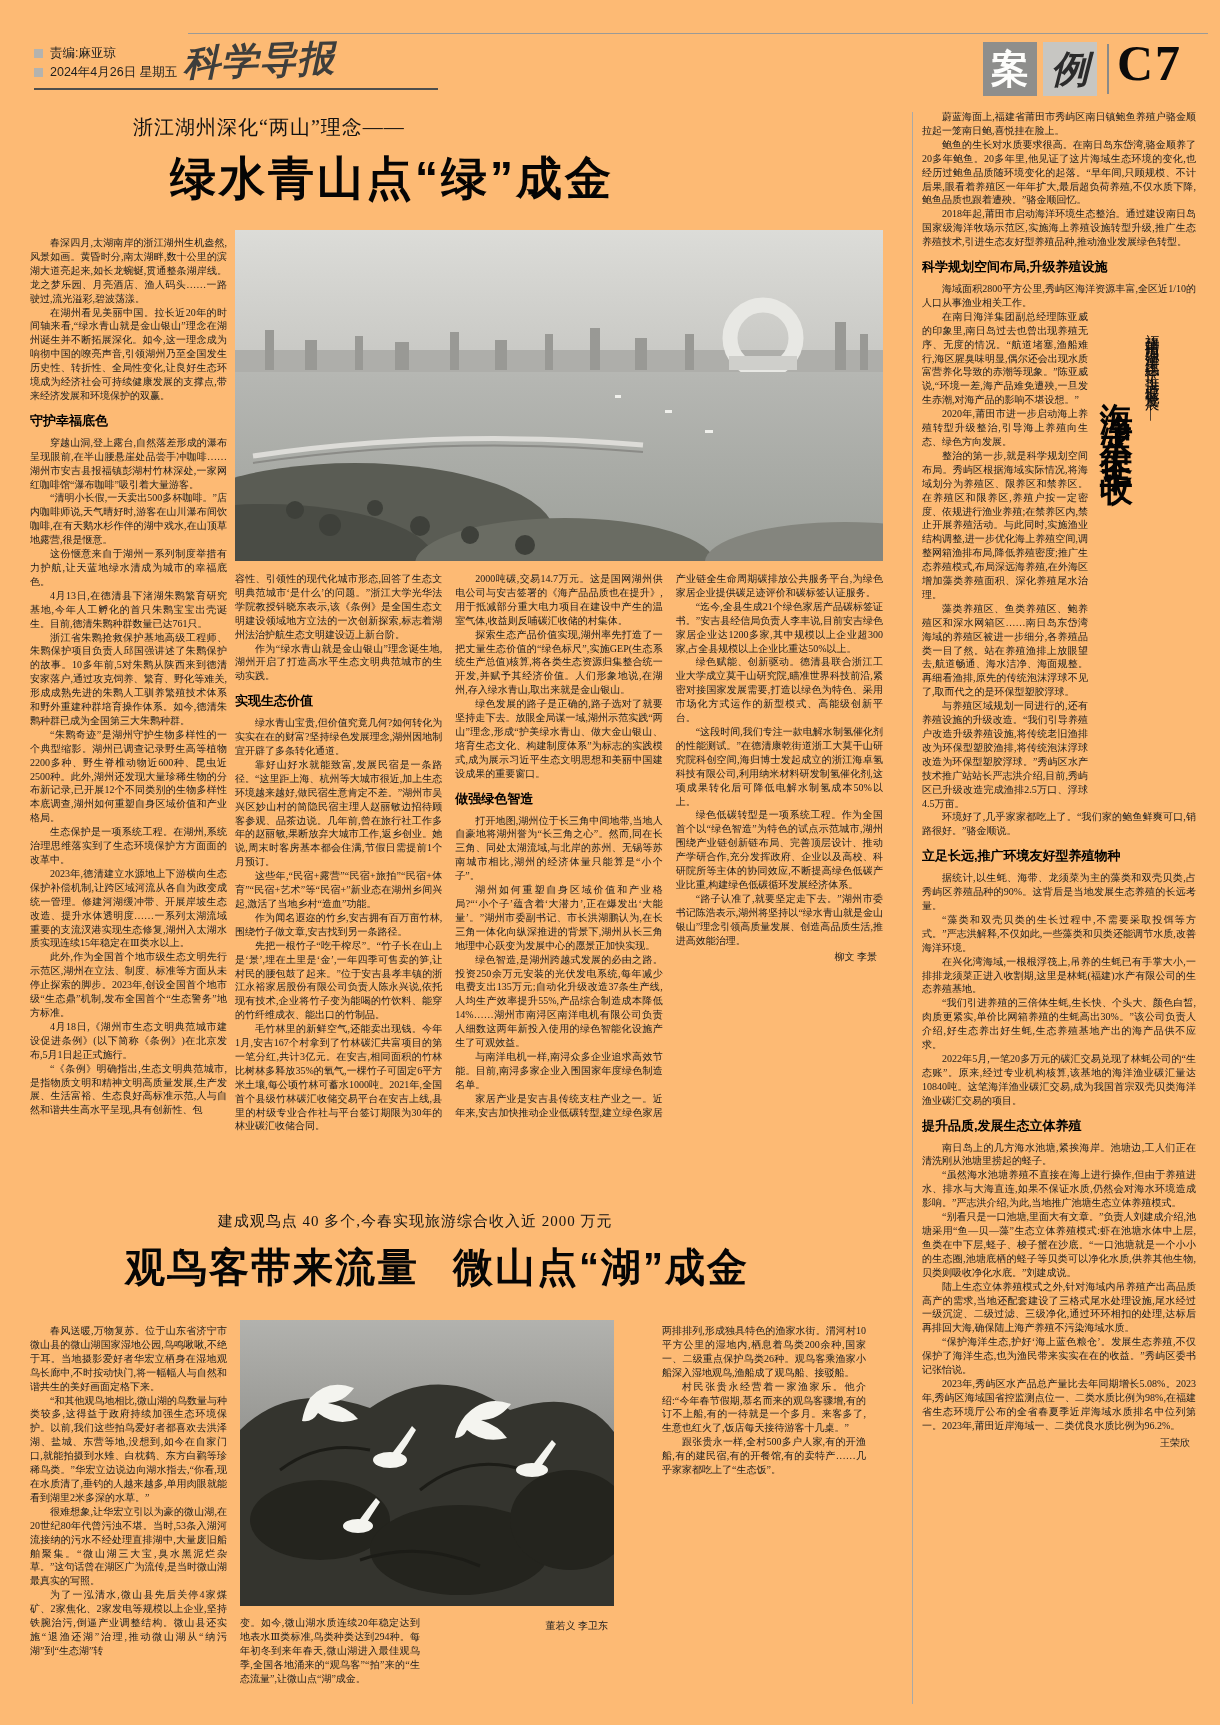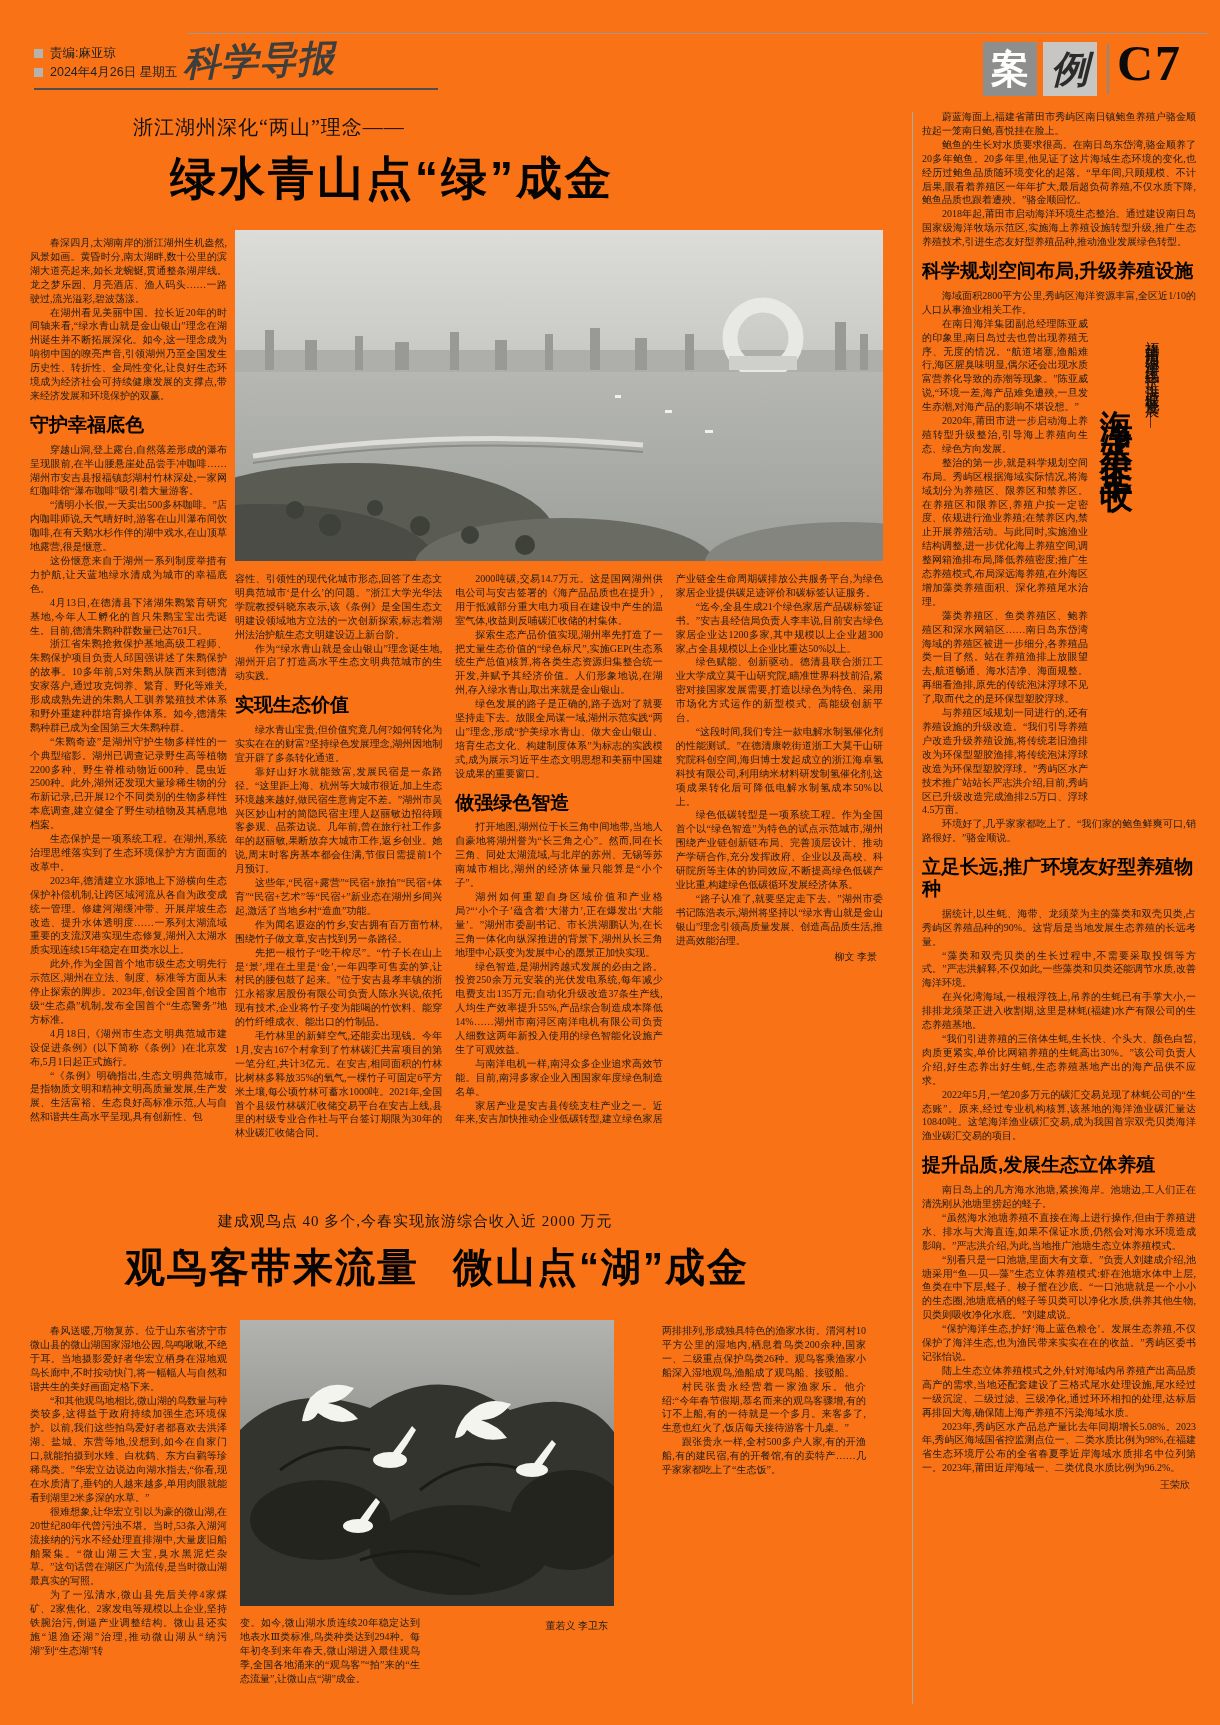--- a/index.html
+++ b/index.html
@@ -1,37 +1,37 @@
 <!DOCTYPE html>
 <html><head>
 <meta charset="utf-8">
 <style>
   html,body{margin:0;padding:0;background:#e8e7e2;}
-  .page{position:relative;width:1220px;height:1725px;background:#f97316;overflow:hidden;
+  .page{position:relative;width:1220px;height:1725px;background:#fdba74;overflow:hidden;
         font-family:"Liberation Serif","DejaVu Serif",serif;color:#1b1b1b;}
   
   .top-rule{position:absolute;left:188px;top:33px;width:1020px;height:1px;background:#9b9a96;}
   .ed-block{position:absolute;left:34px;top:44px;font-size:12.5px;line-height:19px;color:#1f1f1f;
             font-family:"Liberation Sans","DejaVu Sans",sans-serif;}
   .sq{display:inline-block;width:9px;height:9px;background:#b4b3af;margin-right:7px;vertical-align:middle;}
   .ed-rule{position:absolute;left:34px;top:88px;width:404px;height:2px;background:#4e4e4c;}
   .masthead{position:absolute;left:183px;top:36px;font-size:37px;font-weight:bold;font-style:italic;
             letter-spacing:1px;color:#3e3e3c;transform:rotate(-2deg);}
   .sec-box{position:absolute;top:42px;width:54px;height:54px;text-align:center;line-height:54px;
            font-size:38px;font-weight:bold;}
   .sec-box1{left:983px;background:#8e8e8c;color:#fdfdfb;font-family:"Liberation Sans","DejaVu Sans",sans-serif;}
   .sec-box2{left:1043px;background:#c7c6c2;color:#2b2b2b;font-style:italic;}
   .sec-sep{position:absolute;left:1107px;top:44px;width:2px;height:50px;background:#8a8a88;}
   .page-no{position:absolute;left:1117px;top:34px;font-size:50px;font-weight:bold;letter-spacing:2px;color:#0b0b0b;}
   
   .txt{font-size:10px;line-height:13.9px;text-align:justify;}
   .para{margin:0;text-indent:2em;}
   .cont{text-indent:0;}
   .byline{margin:3px 6px 0 0;text-align:right;}
-  .sec{font-family:"Liberation Sans","DejaVu Sans",sans-serif;font-weight:bold;font-size:19px;
+  .sec{font-family:"Liberation Sans","DejaVu Sans",sans-serif;font-weight:bold;font-size:13px;
        line-height:1.15;margin:11px 0 7px;color:#000;text-indent:0;text-align:left;}
   
   .kicker1{position:absolute;left:133px;top:114px;font-size:20px;letter-spacing:1px;color:#111;}
   .headline1{position:absolute;left:170px;top:148px;margin:0;font-family:"Liberation Sans","DejaVu Sans",sans-serif;
              font-weight:bold;font-size:46px;letter-spacing:3px;color:#050505;}
   .photo1{position:absolute;left:235px;top:230px;width:648px;height:331px;overflow:hidden;background:#bdbdb9;}
   .col0{position:absolute;left:30px;top:236px;width:197px;height:906px;overflow:hidden;}
   .main3{position:absolute;left:235px;top:572px;width:648px;height:571px;overflow:hidden;
          column-count:3;column-gap:13px;column-fill:auto;}
   
@@ -131,21 +131,21 @@
 
   <div class="col0 txt">
       <p class="para">春深四月,太湖南岸的浙江湖州生机盎然,风景如画。黄昏时分,南太湖畔,数十公里的滨湖大道亮起来,如长龙蜿蜒,贯通整条湖岸线。龙之梦乐园、月亮酒店、渔人码头……一路驶过,流光溢彩,碧波荡漾。</p>
       <p class="para">在湖州看见美丽中国。拉长近20年的时间轴来看,“绿水青山就是金山银山”理念在湖州诞生并不断拓展深化。如今,这一理念成为响彻中国的嘹亮声音,引领湖州乃至全国发生历史性、转折性、全局性变化,让良好生态环境成为经济社会可持续健康发展的支撑点,带来经济发展和环境保护的双赢。</p>
       <h3 class="sec">守护幸福底色</h3>
       <p class="para">穿越山洞,登上露台,自然落差形成的瀑布呈现眼前,在半山腰悬崖处品尝手冲咖啡……湖州市安吉县报福镇彭湖村竹林深处,一家网红咖啡馆“瀑布咖啡”吸引着大量游客。</p>
       <p class="para">“清明小长假,一天卖出500多杯咖啡。”店内咖啡师说,天气晴好时,游客在山川瀑布间饮咖啡,在有天鹅水杉作伴的湖中戏水,在山顶草地露营,很是惬意。</p>
       <p class="para">这份惬意来自于湖州一系列制度举措有力护航,让天蓝地绿水清成为城市的幸福底色。</p>
       <p class="para">4月13日,在德清县下渚湖朱鹮繁育研究基地,今年人工孵化的首只朱鹮宝宝出壳诞生。目前,德清朱鹮种群数量已达761只。</p>
       <p class="para">浙江省朱鹮抢救保护基地高级工程师、朱鹮保护项目负责人邱国强讲述了朱鹮保护的故事。10多年前,5对朱鹮从陕西来到德清安家落户,通过攻克饲养、繁育、野化等难关,形成成熟先进的朱鹮人工驯养繁殖技术体系和野外重建种群培育操作体系。如今,德清朱鹮种群已成为全国第三大朱鹮种群。</p>
-      <p class="para">“朱鹮奇迹”是湖州守护生物多样性的一个典型缩影。湖州已调查记录野生高等植物2200多种、野生脊椎动物近600种、昆虫近2500种。此外,湖州还发现大量珍稀生物的分布新记录,已开展12个不同类别的生物多样性本底调查,建立健全了野生动植物及其栖息地档案。</p>
+      <p class="para">“朱鹮奇迹”是湖州守护生物多样性的一个典型缩影。湖州已调查记录野生高等植物2200多种、野生脊椎动物近600种、昆虫近2500种。此外,湖州还发现大量珍稀生物的分布新记录,已开展12个不同类别的生物多样性本底调查,湖州如何重塑自身区域价值和产业格局。</p>
       <p class="para">生态保护是一项系统工程。在湖州,系统治理思维落实到了生态环境保护方方面面的改革中。</p>
       <p class="para">2023年,德清建立水源地上下游横向生态保护补偿机制,让跨区域河流从各自为政变成统一管理。修建河湖缓冲带、开展岸坡生态改造、提升水体透明度……一系列太湖流域重要的支流汊港实现生态修复,湖州入太湖水质实现连续15年稳定在Ⅲ类水以上。</p>
       <p class="para">此外,作为全国首个地市级生态文明先行示范区,湖州在立法、制度、标准等方面从未停止探索的脚步。2023年,创设全国首个地市级“生态鼎”机制,发布全国首个“生态警务”地方标准。</p>
       <p class="para">4月18日,《湖州市生态文明典范城市建设促进条例》(以下简称《条例》)在北京发布,5月1日起正式施行。</p>
       <p class="para">“《条例》明确指出,生态文明典范城市,是指物质文明和精神文明高质量发展,生产发展、生活富裕、生态良好高标准示范,人与自然和谐共生高水平呈现,具有创新性、包</p>
     </div>
   <div class="main3 txt">
       <p class="para cont">容性、引领性的现代化城市形态,回答了生态文明典范城市‘是什么’的问题。”浙江大学光华法学院教授钭晓东表示,该《条例》是全国生态文明建设领域地方立法的一次创新探索,标志着湖州法治护航生态文明建设迈上新台阶。</p>
       <p class="para">作为“绿水青山就是金山银山”理念诞生地,湖州开启了打造高水平生态文明典范城市的生动实践。</p>
       <h3 class="sec">实现生态价值</h3>
@@ -200,22 +200,22 @@
         <h3 class="sec">立足长远,推广环境友好型养殖物种</h3>
         <p class="para">据统计,以生蚝、海带、龙须菜为主的藻类和双壳贝类,占秀屿区养殖品种的90%。这背后是当地发展生态养殖的长远考量。</p>
         <p class="para">“藻类和双壳贝类的生长过程中,不需要采取投饵等方式。”严志洪解释,不仅如此,一些藻类和贝类还能调节水质,改善海洋环境。</p>
         <p class="para">在兴化湾海域,一根根浮筏上,吊养的生蚝已有手掌大小,一排排龙须菜正进入收割期,这里是林蚝(福建)水产有限公司的生态养殖基地。</p>
         <p class="para">“我们引进养殖的三倍体生蚝,生长快、个头大、颜色白皙,肉质更紧实,单价比网箱养殖的生蚝高出30%。”该公司负责人介绍,好生态养出好生蚝,生态养殖基地产出的海产品供不应求。</p>
         <p class="para">2022年5月,一笔20多万元的碳汇交易兑现了林蚝公司的“生态账”。原来,经过专业机构核算,该基地的海洋渔业碳汇量达10840吨。这笔海洋渔业碳汇交易,成为我国首宗双壳贝类海洋渔业碳汇交易的项目。</p>
         <h3 class="sec">提升品质,发展生态立体养殖</h3>
         <p class="para">南日岛上的几方海水池塘,紧挨海岸。池塘边,工人们正在清洗刚从池塘里捞起的蛏子。</p>
         <p class="para">“虽然海水池塘养殖不直接在海上进行操作,但由于养殖进水、排水与大海直连,如果不保证水质,仍然会对海水环境造成影响。”严志洪介绍,为此,当地推广池塘生态立体养殖模式。</p>
         <p class="para">“别看只是一口池塘,里面大有文章。”负责人刘建成介绍,池塘采用“鱼—贝—藻”生态立体养殖模式:虾在池塘水体中上层,鱼类在中下层,蛏子、梭子蟹在沙底。“一口池塘就是一个小小的生态圈,池塘底栖的蛏子等贝类可以净化水质,供养其他生物,贝类则吸收净化水底。”刘建成说。</p>
+        <p class="para">陆上生态立体养殖模式之外,针对海域内吊养殖产出高品质高产的需求,当地还配套建设了三格式尾水处理设施,尾水经过一级沉淀、二级过滤、三级净化,通过环环相扣的处理,达标后再排回大海,确保陆上海产养殖不污染海域水质。</p>
         <p class="para">“保护海洋生态,护好‘海上蓝色粮仓’。发展生态养殖,不仅保护了海洋生态,也为渔民带来实实在在的收益。”秀屿区委书记张怡说。</p>
-        <p class="para">陆上生态立体养殖模式之外,针对海域内吊养殖产出高品质高产的需求,当地还配套建设了三格式尾水处理设施,尾水经过一级沉淀、二级过滤、三级净化,通过环环相扣的处理,达标后再排回大海,确保陆上海产养殖不污染海域水质。</p>
         <p class="para">2023年,秀屿区水产品总产量比去年同期增长5.08%。2023年,秀屿区海域国省控监测点位一、二类水质比例为98%,在福建省生态环境厅公布的全省春夏季近岸海域水质排名中位列第一。2023年,莆田近岸海域一、二类优良水质比例为96.2%。</p>
         <p class="byline">王荣欣</p>
       </div>
   </div>
 
   <div class="art3">
     <div class="kicker3">建成观鸟点 40 多个,今春实现旅游综合收入近 2000 万元</div>
     <div class="headline3">
       <span>观鸟客带来流量</span>
       <span>微山点“湖”成金</span>

